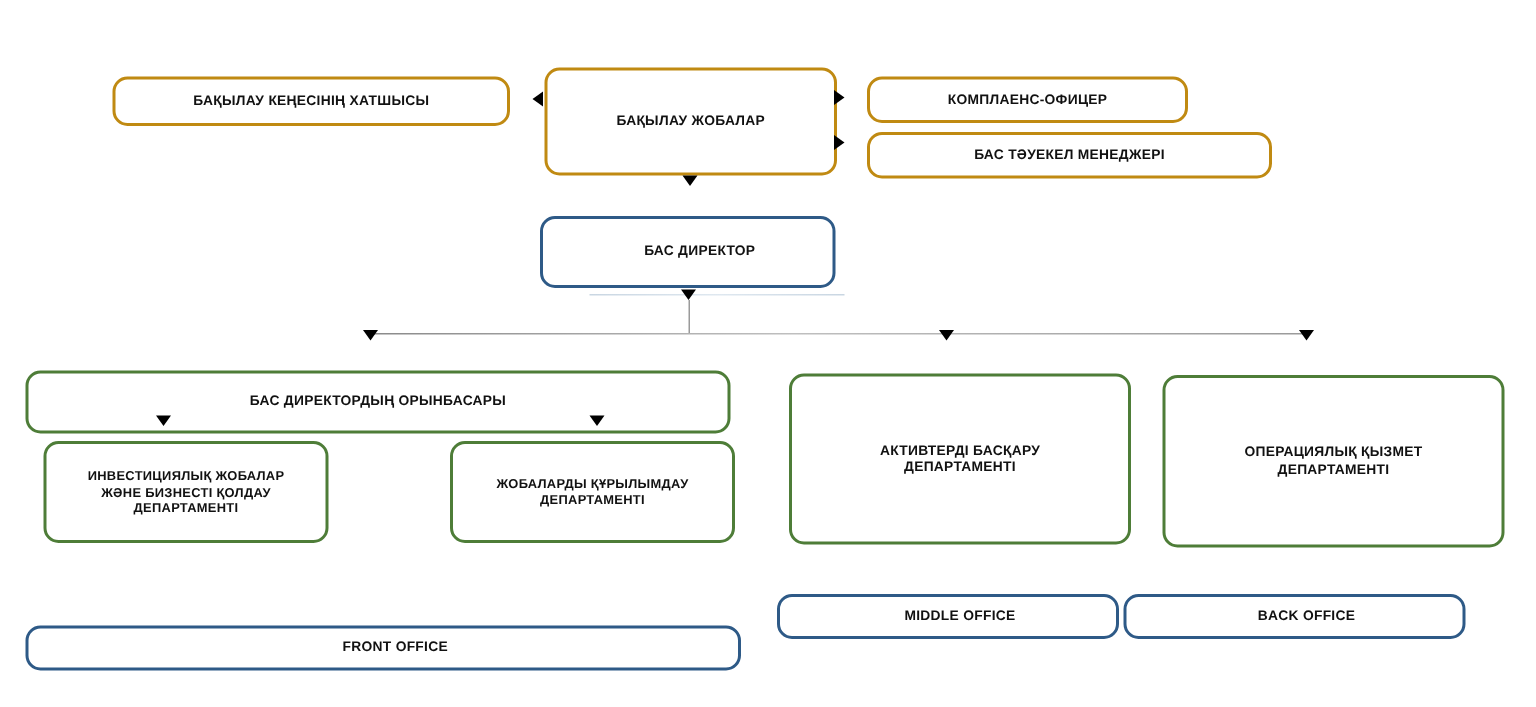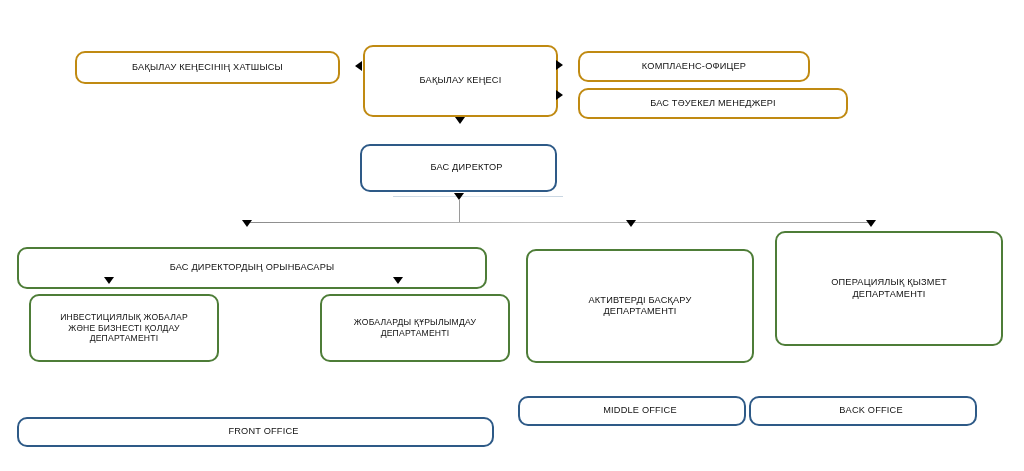--- a/index.html
+++ b/index.html
@@ -20,21 +20,21 @@
   .node {
     position: absolute;
     box-sizing: border-box;
     background: #ffffff;
     border-style: solid;
     display: flex;
     align-items: center;
     justify-content: center;
     text-align: center;
     color: #111111;
-    font-weight: normal;
+    font-weight: bold;
     letter-spacing: 0.2px;
     line-height: 1.25;
   }
   .node .node-label {
     display: block;
     padding: 0 8px;
     white-space: pre-line;
   }
   .gold {
     border-color: #C08A12;
@@ -97,24 +97,24 @@
 </head>
 <body>
 
 <div id="chart-canvas">
 
   <div class="node gold fs-9" style="left:75px; top:51px; width:265px; height:33px;">
     <span class="node-label">БАҚЫЛАУ КЕҢЕСІНІҢ ХАТШЫСЫ</span>
   </div>
 
   <div class="node gold fs-9" style="left:363px; top:45px; width:195px; height:72px;">
-    <span class="node-label">БАҚЫЛАУ КЕҢЕСІ</span>
+    <span class="node-label">БАҚЫЛАУ ЖОБАЛАР</span>
   </div>
 
-  <div class="node gold fs-9" style="left:578px; top:51px; width:232px; height:31px;">
+  <div class="node gold fs-9" style="left:578px; top:51px; width:214px; height:31px;">
     <span class="node-label">КОМПЛАЕНС-ОФИЦЕР</span>
   </div>
 
   <div class="node gold fs-9" style="left:578px; top:88px; width:270px; height:31px;">
     <span class="node-label">БАС ТӘУЕКЕЛ МЕНЕДЖЕРІ</span>
   </div>
 
   <div class="arrow-left" style="left:355px; top:61px;"></div>
   <div class="arrow-right" style="left:556px; top:60px;"></div>
   <div class="arrow-right" style="left:556px; top:90px;"></div>
@@ -139,31 +139,31 @@
 
   <div class="arrow-down" style="left:104px; top:277px;"></div>
   <div class="arrow-down" style="left:393px; top:277px;"></div>
 
   <div class="node green fs-8" style="left:17px; top:294px; width:190px; height:68px;margin-left:12px;">
     <span class="node-label">ИНВЕСТИЦИЯЛЫҚ ЖОБАЛАР
 ЖӘНЕ БИЗНЕСТІ ҚОЛДАУ
 ДЕПАРТАМЕНТІ</span>
   </div>
 
-  <div class="node green fs-8" style="left:320px; top:294px; width:190px; height:68px;">
+  <div class="node green fs-8" style="left:300px; top:294px; width:190px; height:68px;">
     <span class="node-label">ЖОБАЛАРДЫ ҚҰРЫЛЫМДАУ
 ДЕПАРТАМЕНТІ</span>
   </div>
 
   <div class="node green fs-9" style="left:526px; top:249px; width:228px; height:114px;">
     <span class="node-label">АКТИВТЕРДІ БАСҚАРУ
 ДЕПАРТАМЕНТІ</span>
   </div>
 
-  <div class="node green fs-9" style="left:775px; top:231px; width:228px; height:115px;">
+  <div class="node green fs-9" style="left:775px; top:250px; width:228px; height:115px;">
     <span class="node-label">ОПЕРАЦИЯЛЫҚ ҚЫЗМЕТ
 ДЕПАРТАМЕНТІ</span>
   </div>
 
   <div class="node navy fs-9" style="left:17px; top:417px; width:477px; height:30px;">
     <span class="node-label">FRONT OFFICE</span>
   </div>
 
   <div class="node navy fs-9" style="left:518px; top:396px; width:228px; height:30px;">
     <span class="node-label">MIDDLE OFFICE</span>

